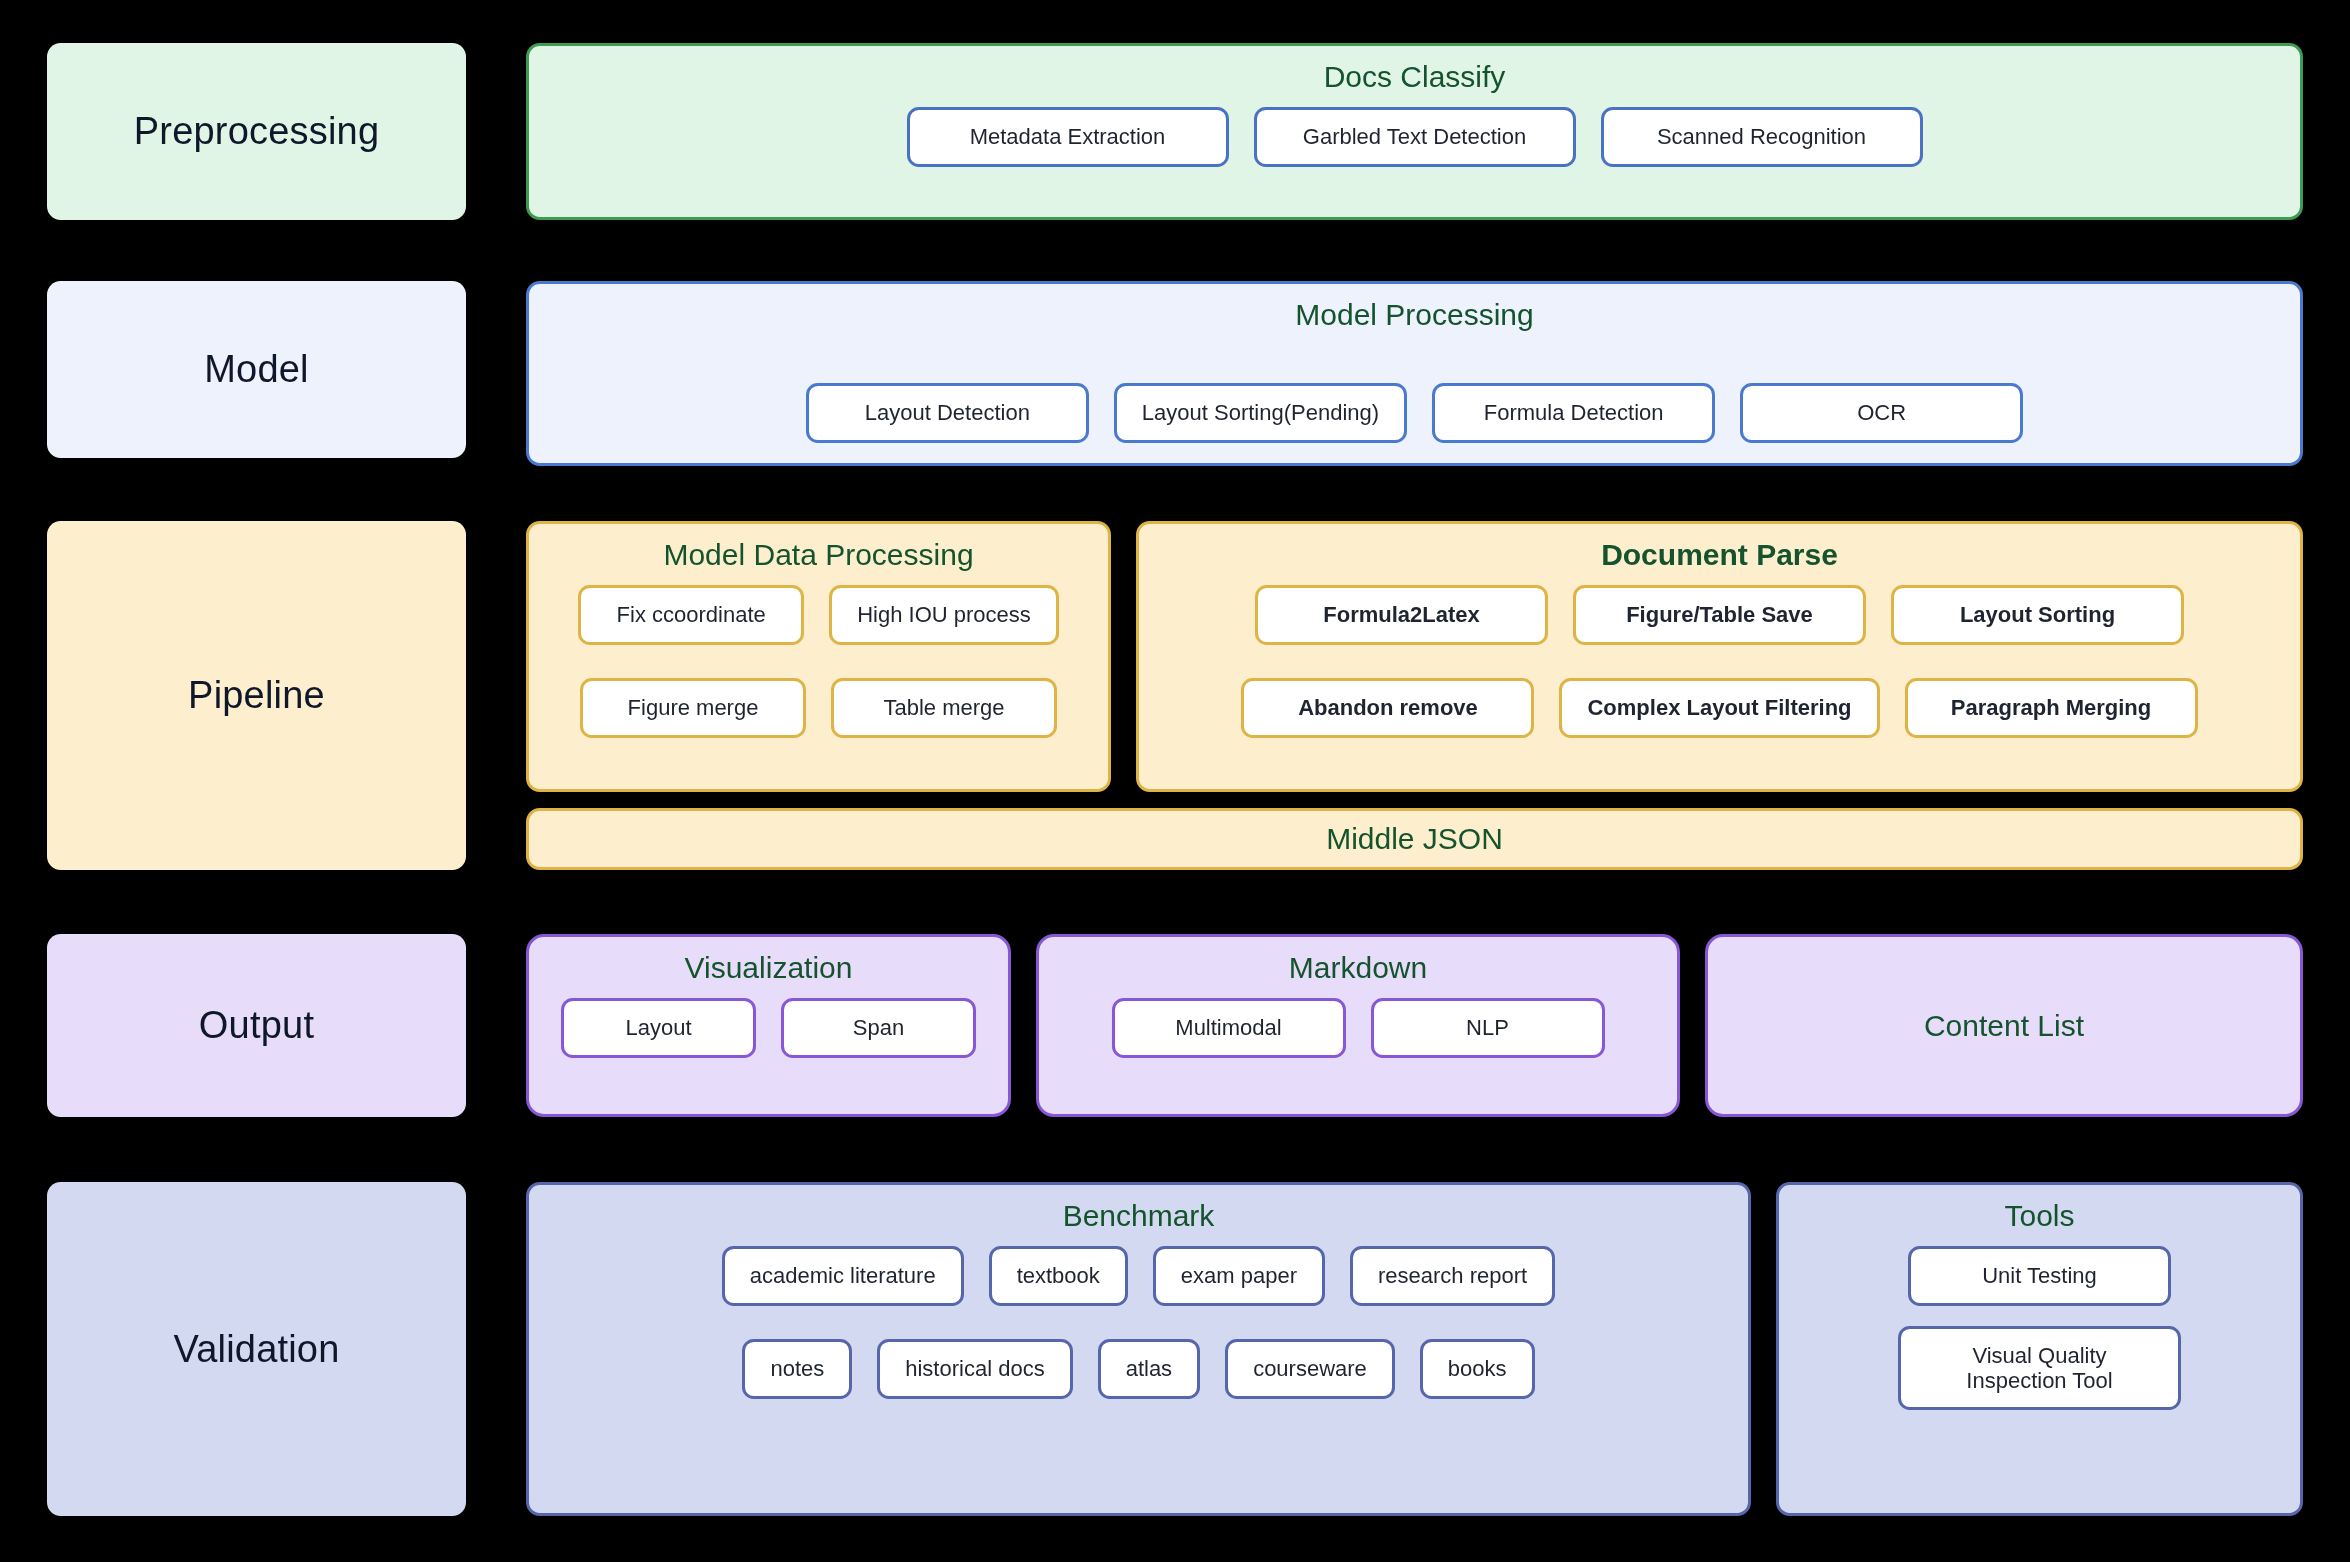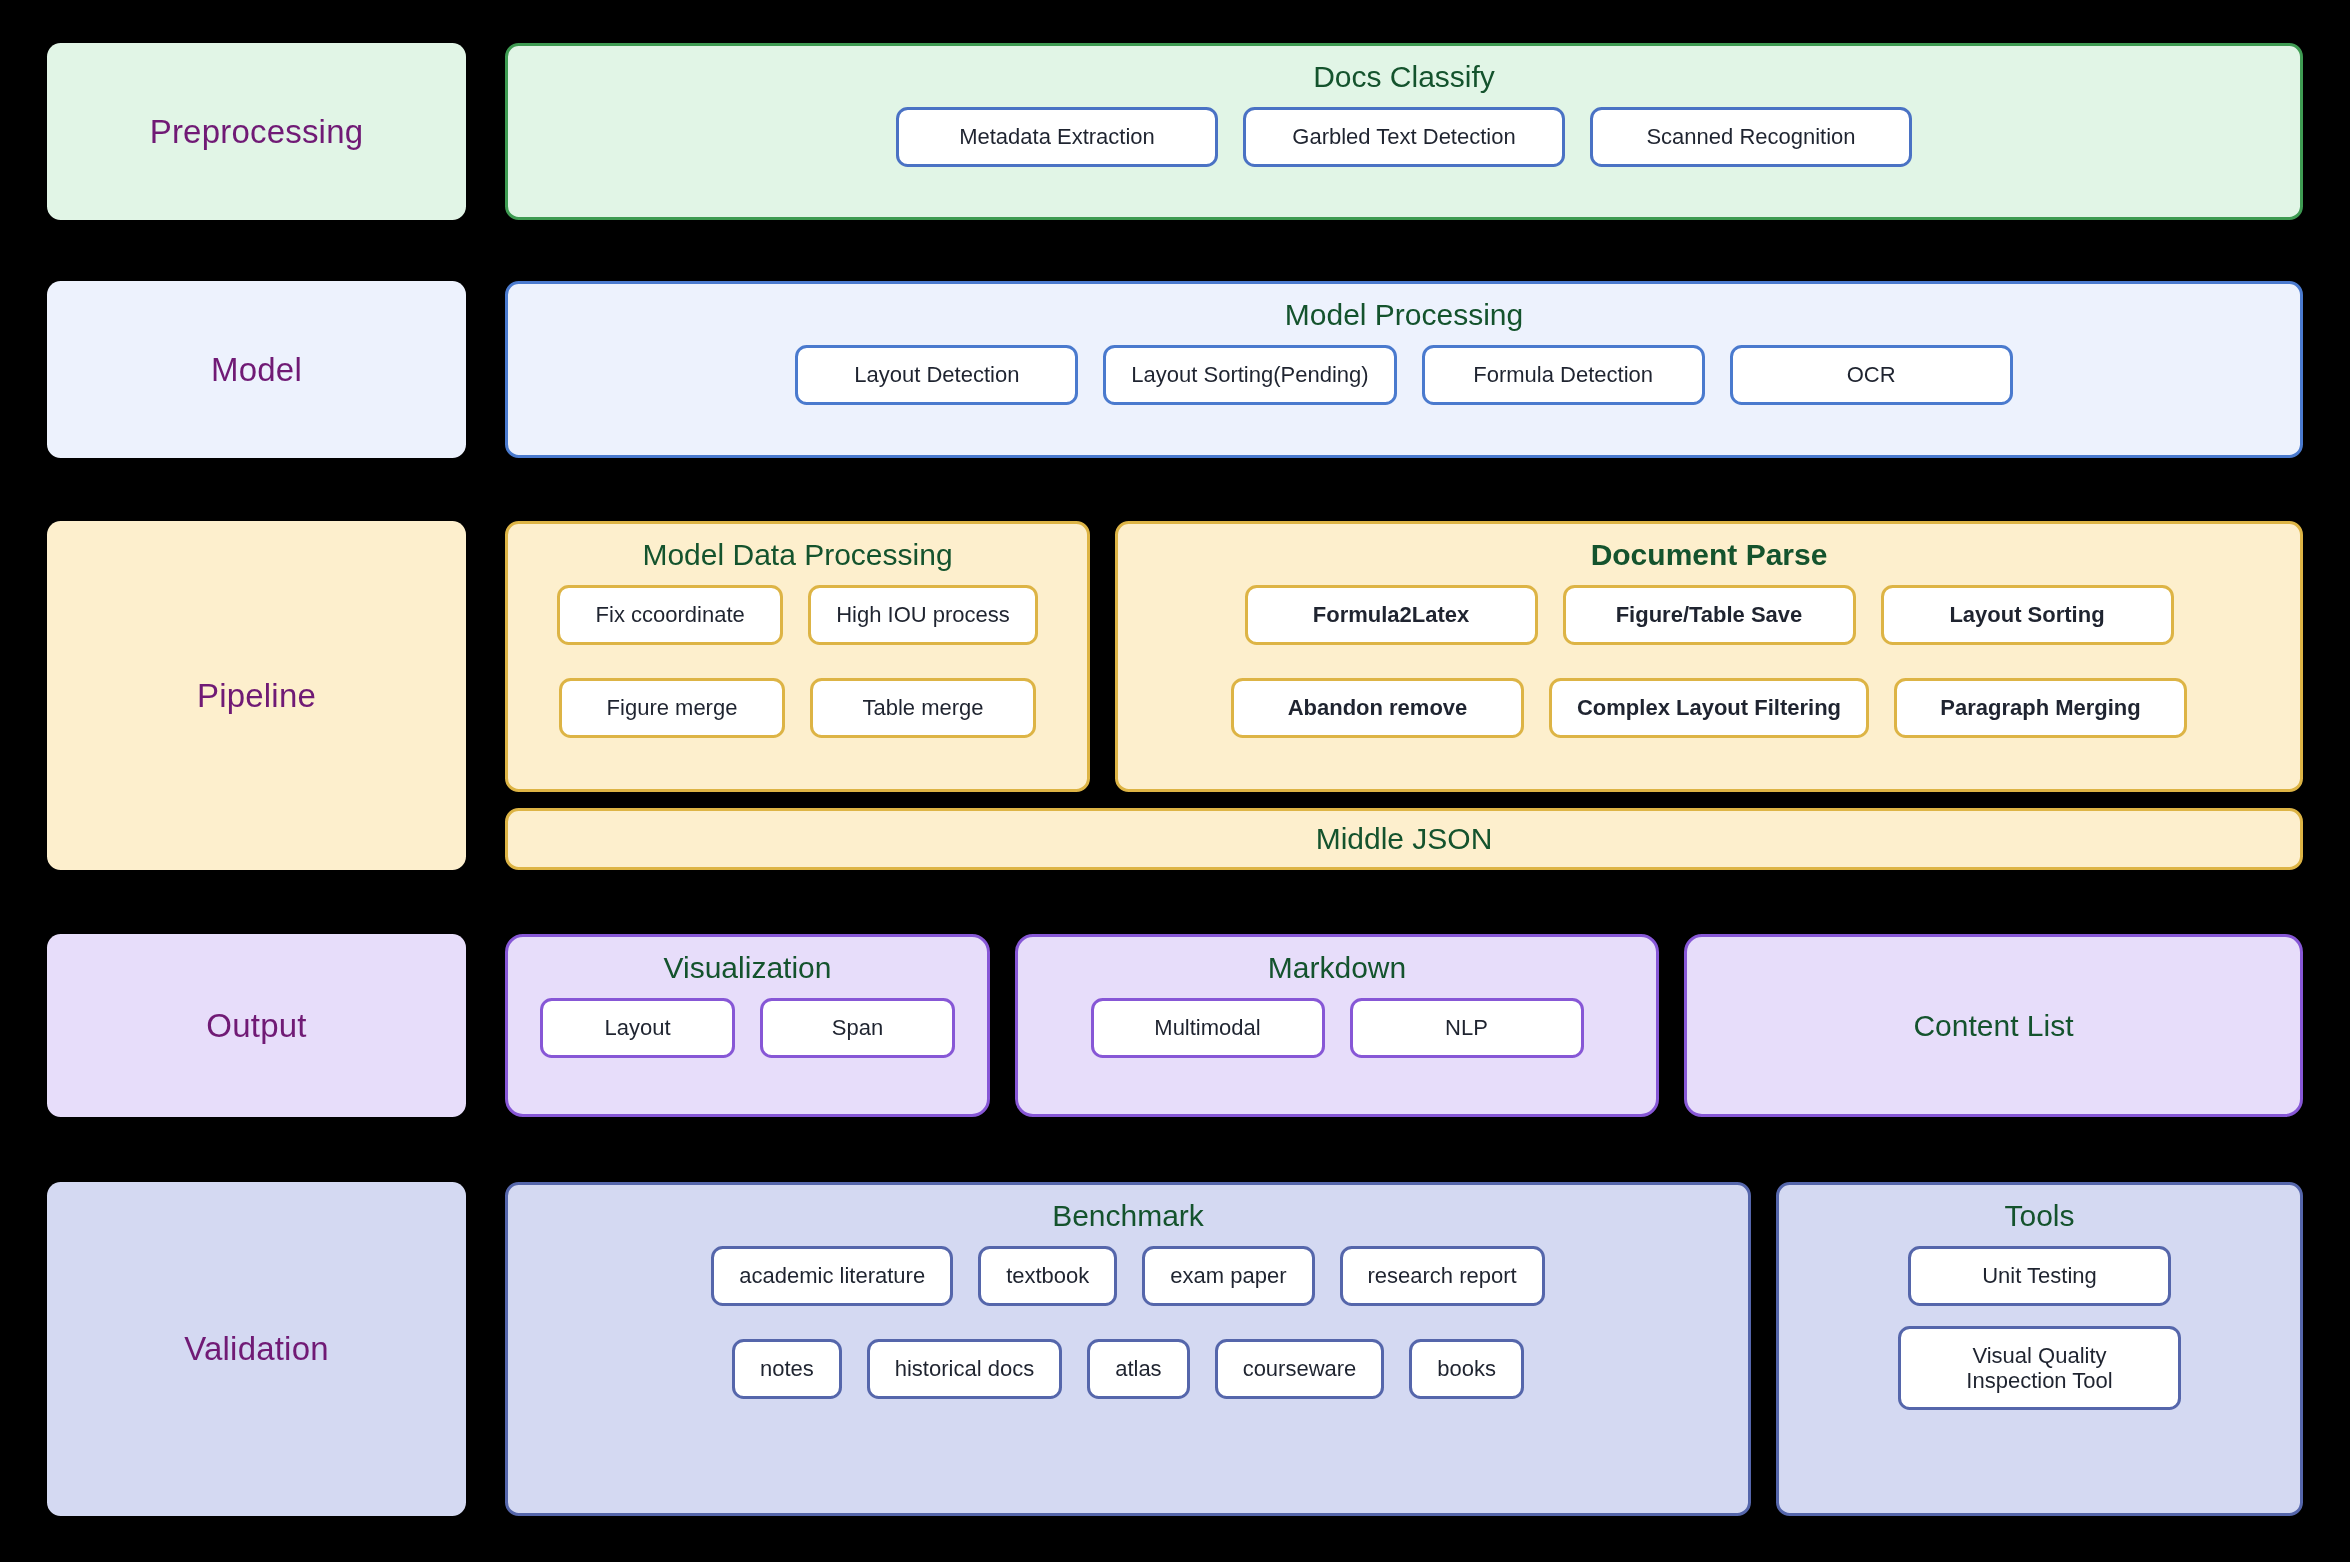--- a/index.html
+++ b/index.html
@@ -18,24 +18,24 @@
 
   
   .row { display: flex; align-items: stretch; position: absolute; left: 47px; right: 47px; }
 
   
   .stage-label {
     width: 419px;
     flex: 0 0 419px;
     border-radius: 13.7px;
     display: flex; align-items: center; justify-content: center;
-    color: #701a75;
-    font-size: 33px;
+    color: #0f172a;
+    font-size: 38px;
     letter-spacing: 0.2px;
-    margin-right: 39px;
+    margin-right: 60px;
   }
 
   
   .stage-body { flex: 1 1 auto; display: flex; flex-direction: column; gap: 15.6px; }
   .panel-row { display: flex; gap: 25px; align-items: stretch; flex: 1 1 auto; }
 
   .panel {
     border-radius: 13.7px;
     border-width: 3.9px;
     border-style: solid;
@@ -68,21 +68,21 @@
     min-height: 60px;
   }
   .chip.wrap { white-space: normal; line-height: 1.15; }
 
   
   .green-fill   { background: #e1f5e6; }
   .green-brd    { border-color: #3e9b52; }
   .green-chipbrd{ border-color: #4a72c4; }
 
   .blue-fill    { background: #edf2fd; }
-  .blue-brd     { border-color: #4a7ace; }
+  .blue-brd     { border-color: #4a7ace; gap: 38px; }
   .blue-chipbrd { border-color: #4a7ace; }
 
   .amber-fill   { background: #fdefcd; }
   .amber-brd    { border-color: #ddb445; }
   .amber-chipbrd{ border-color: #ddb445; }
 
   .purple-fill  { background: #e7ddfa; }
   .purple-brd   { border-color: #8757d6; border-radius: 18px; }
   .purple-chipbrd { border-color: #8757d6; }
 

